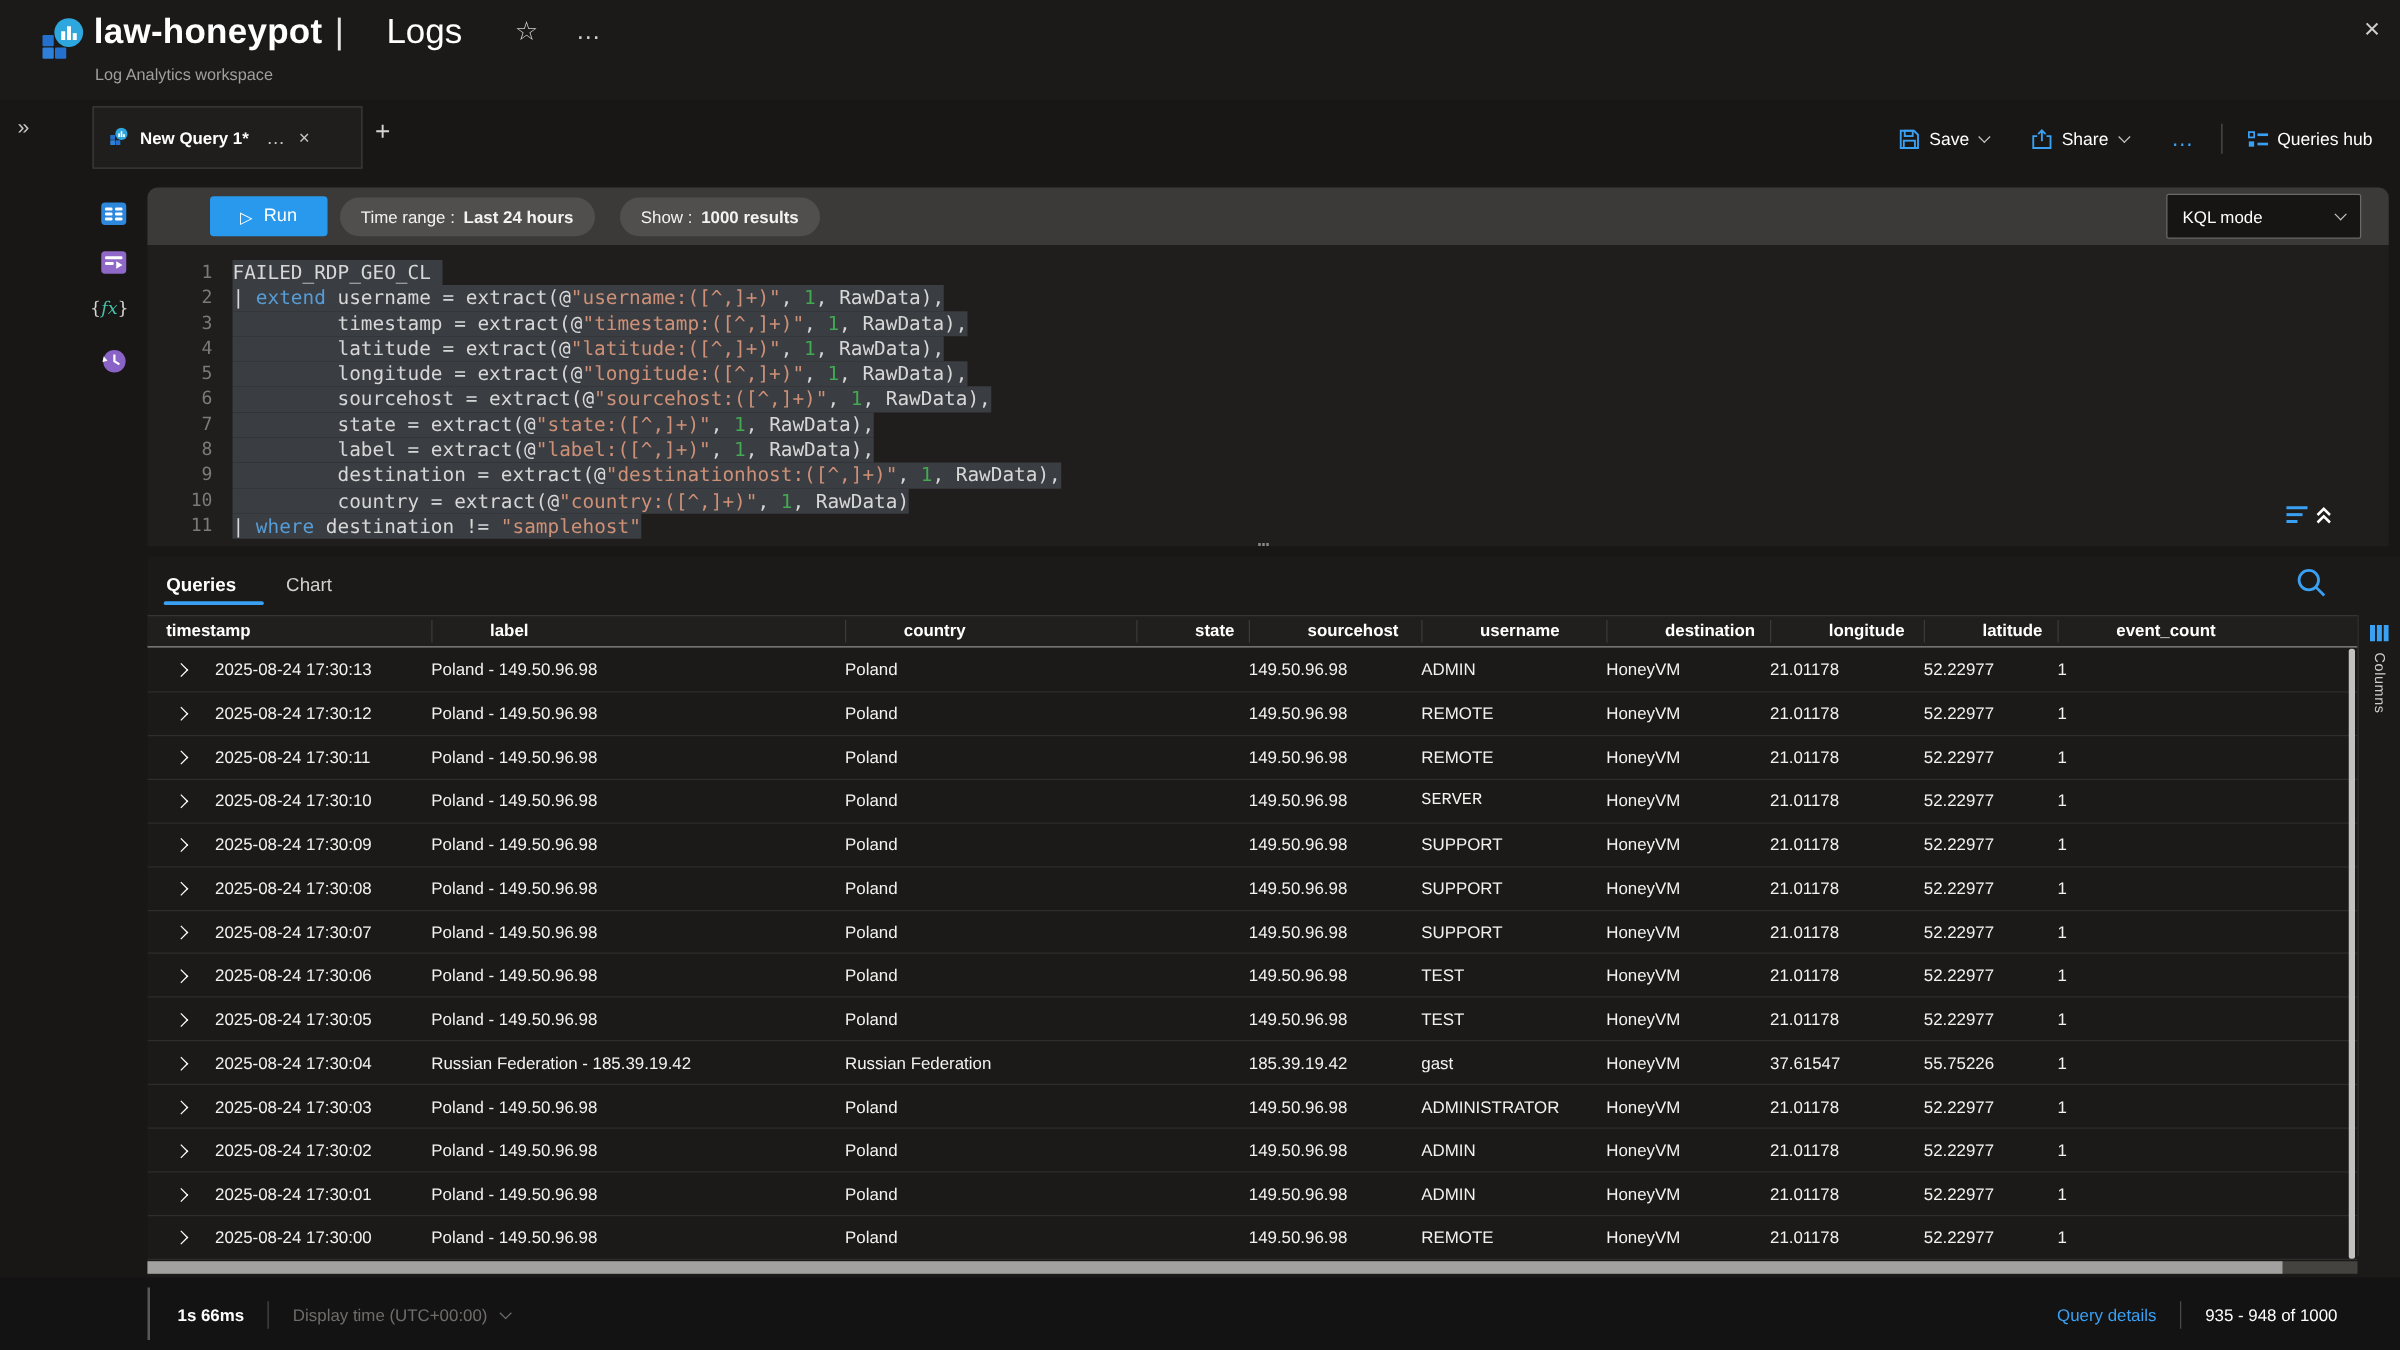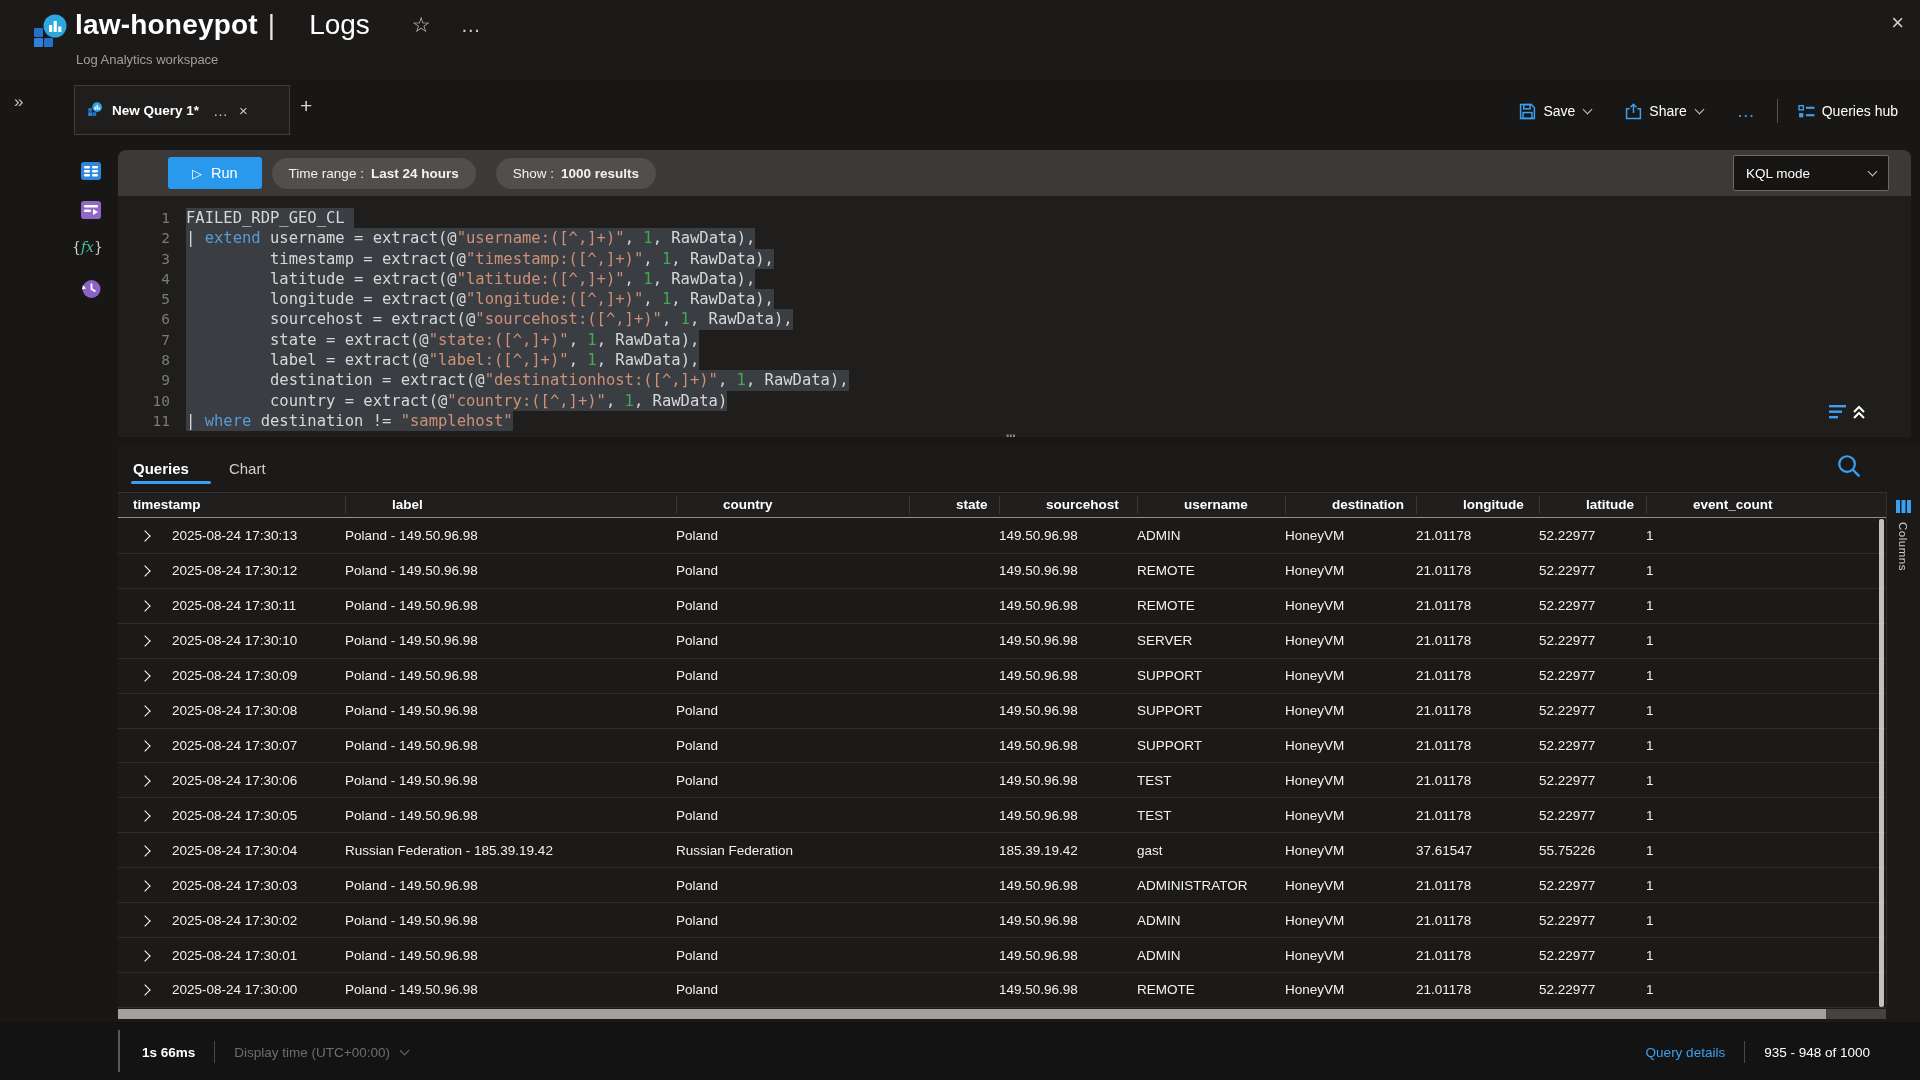--- a/index.html
+++ b/index.html
@@ -323,21 +323,21 @@
         <span class="tcell" style="width: 107px;">52.22977</span>
         <span class="tcell" style="width: 240px;">1</span>
       </div>
       <div class="trow">
         <span class="tcell chevcell" style="width: 54px;"><span class="cr"></span></span>
         <span class="tcell" style="width: 173px;">2025-08-24 17:30:10</span>
         <span class="tcell" style="width: 331px;">Poland - 149.50.96.98</span>
         <span class="tcell" style="width: 233px;">Poland</span>
         <span class="tcell" style="width: 90px;"></span>
         <span class="tcell" style="width: 138px;">149.50.96.98</span>
-        <span class="tcell" style="width: 148px;">SERVER</span>
+        <span class="tcell" style="width: 148px; font-family: Liberation Mono, monospace;">SERVER</span>
         <span class="tcell" style="width: 131px;">HoneyVM</span>
         <span class="tcell" style="width: 123px;">21.01178</span>
         <span class="tcell" style="width: 107px;">52.22977</span>
         <span class="tcell" style="width: 240px;">1</span>
       </div>
       <div class="trow">
         <span class="tcell chevcell" style="width: 54px;"><span class="cr"></span></span>
         <span class="tcell" style="width: 173px;">2025-08-24 17:30:09</span>
         <span class="tcell" style="width: 331px;">Poland - 149.50.96.98</span>
         <span class="tcell" style="width: 233px;">Poland</span>

